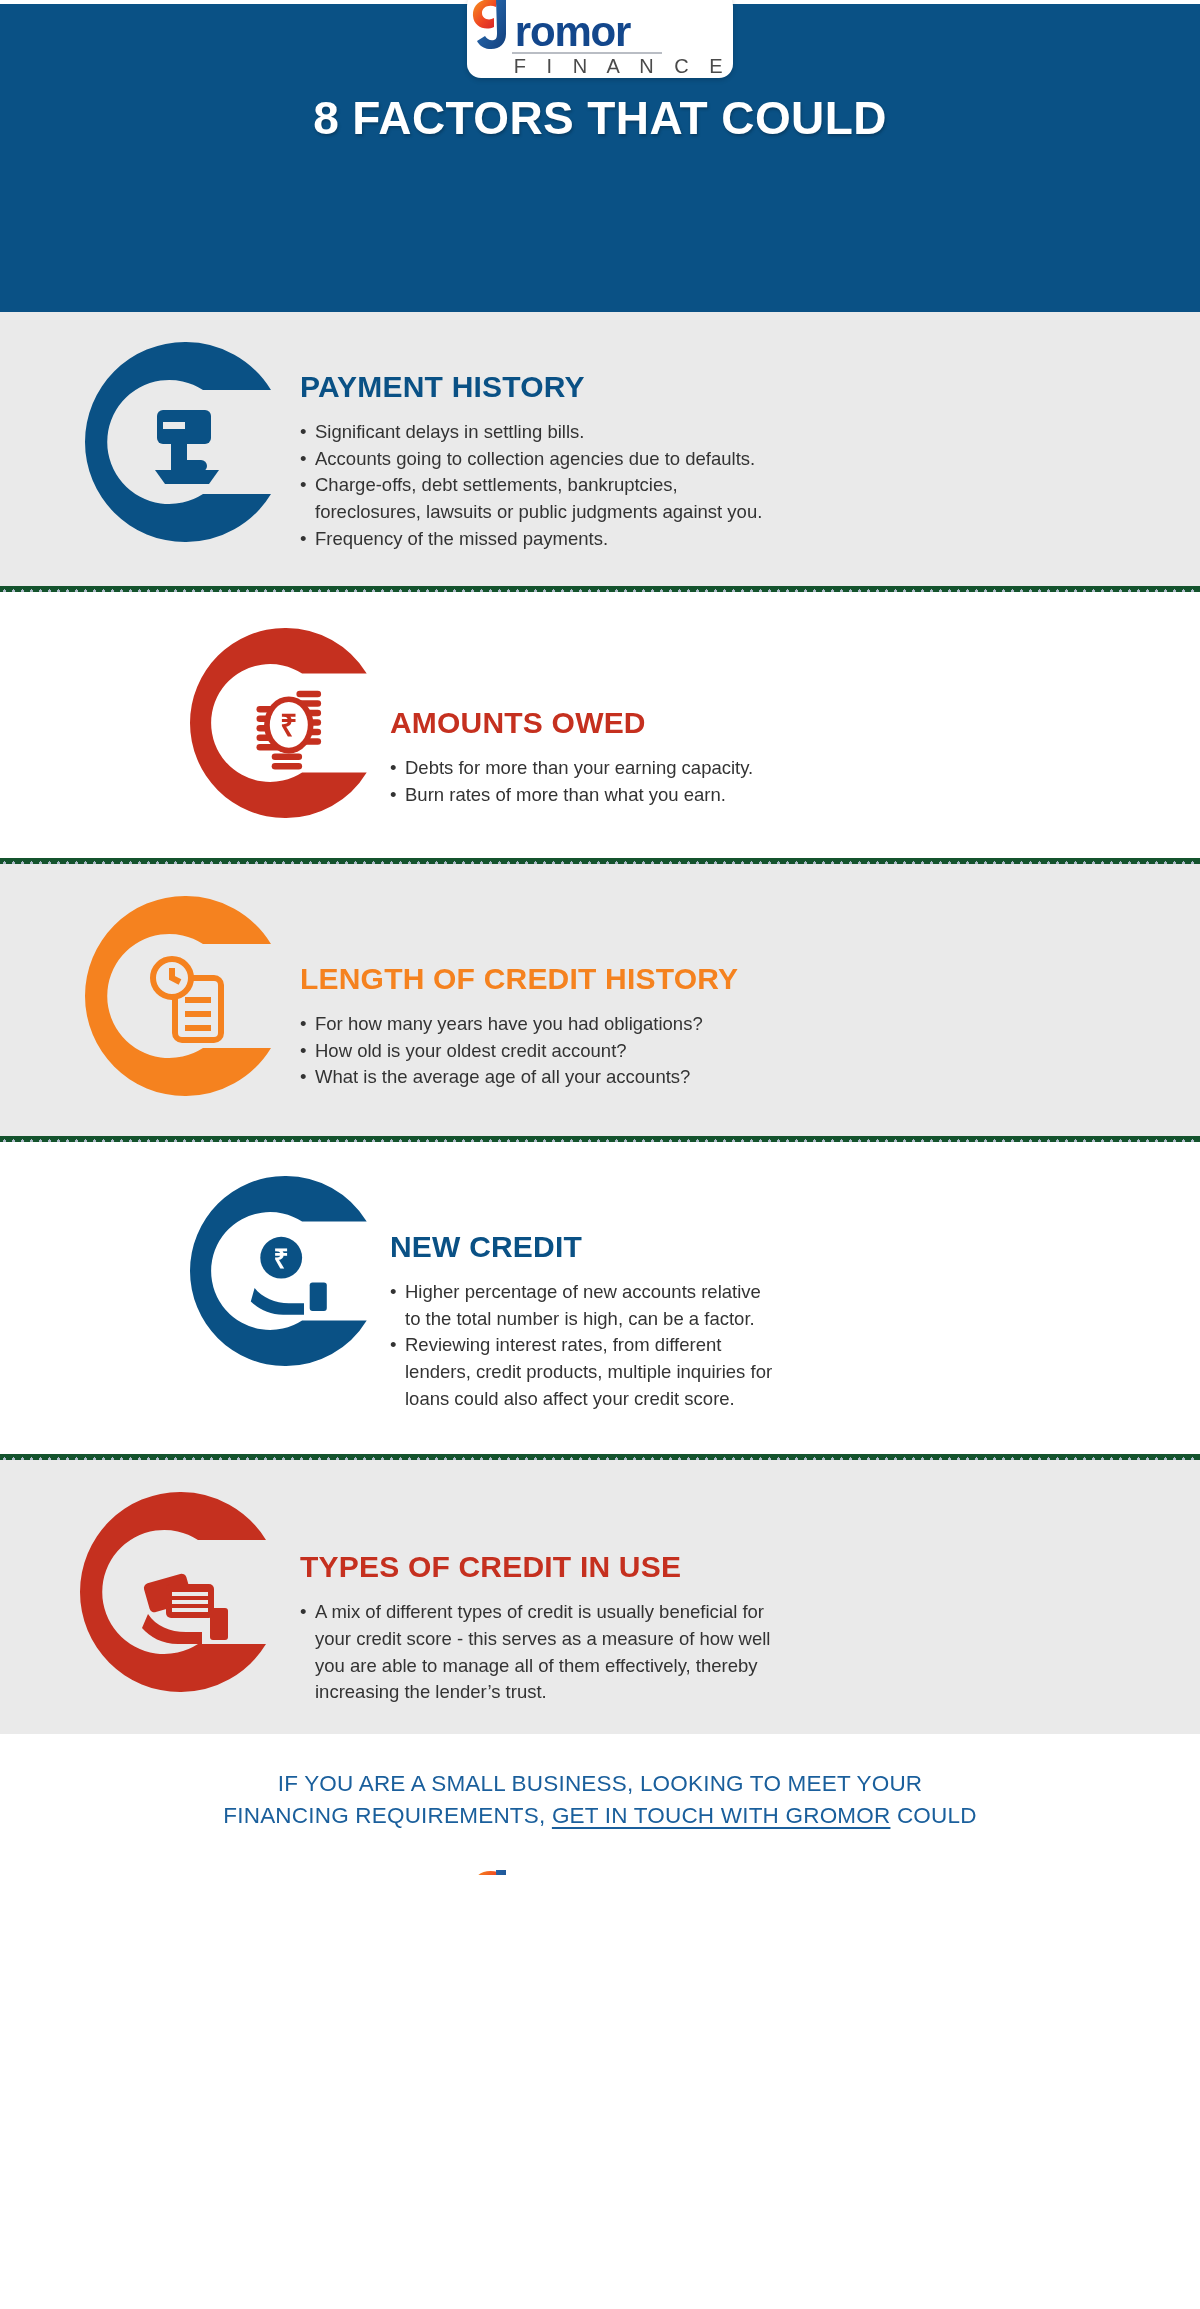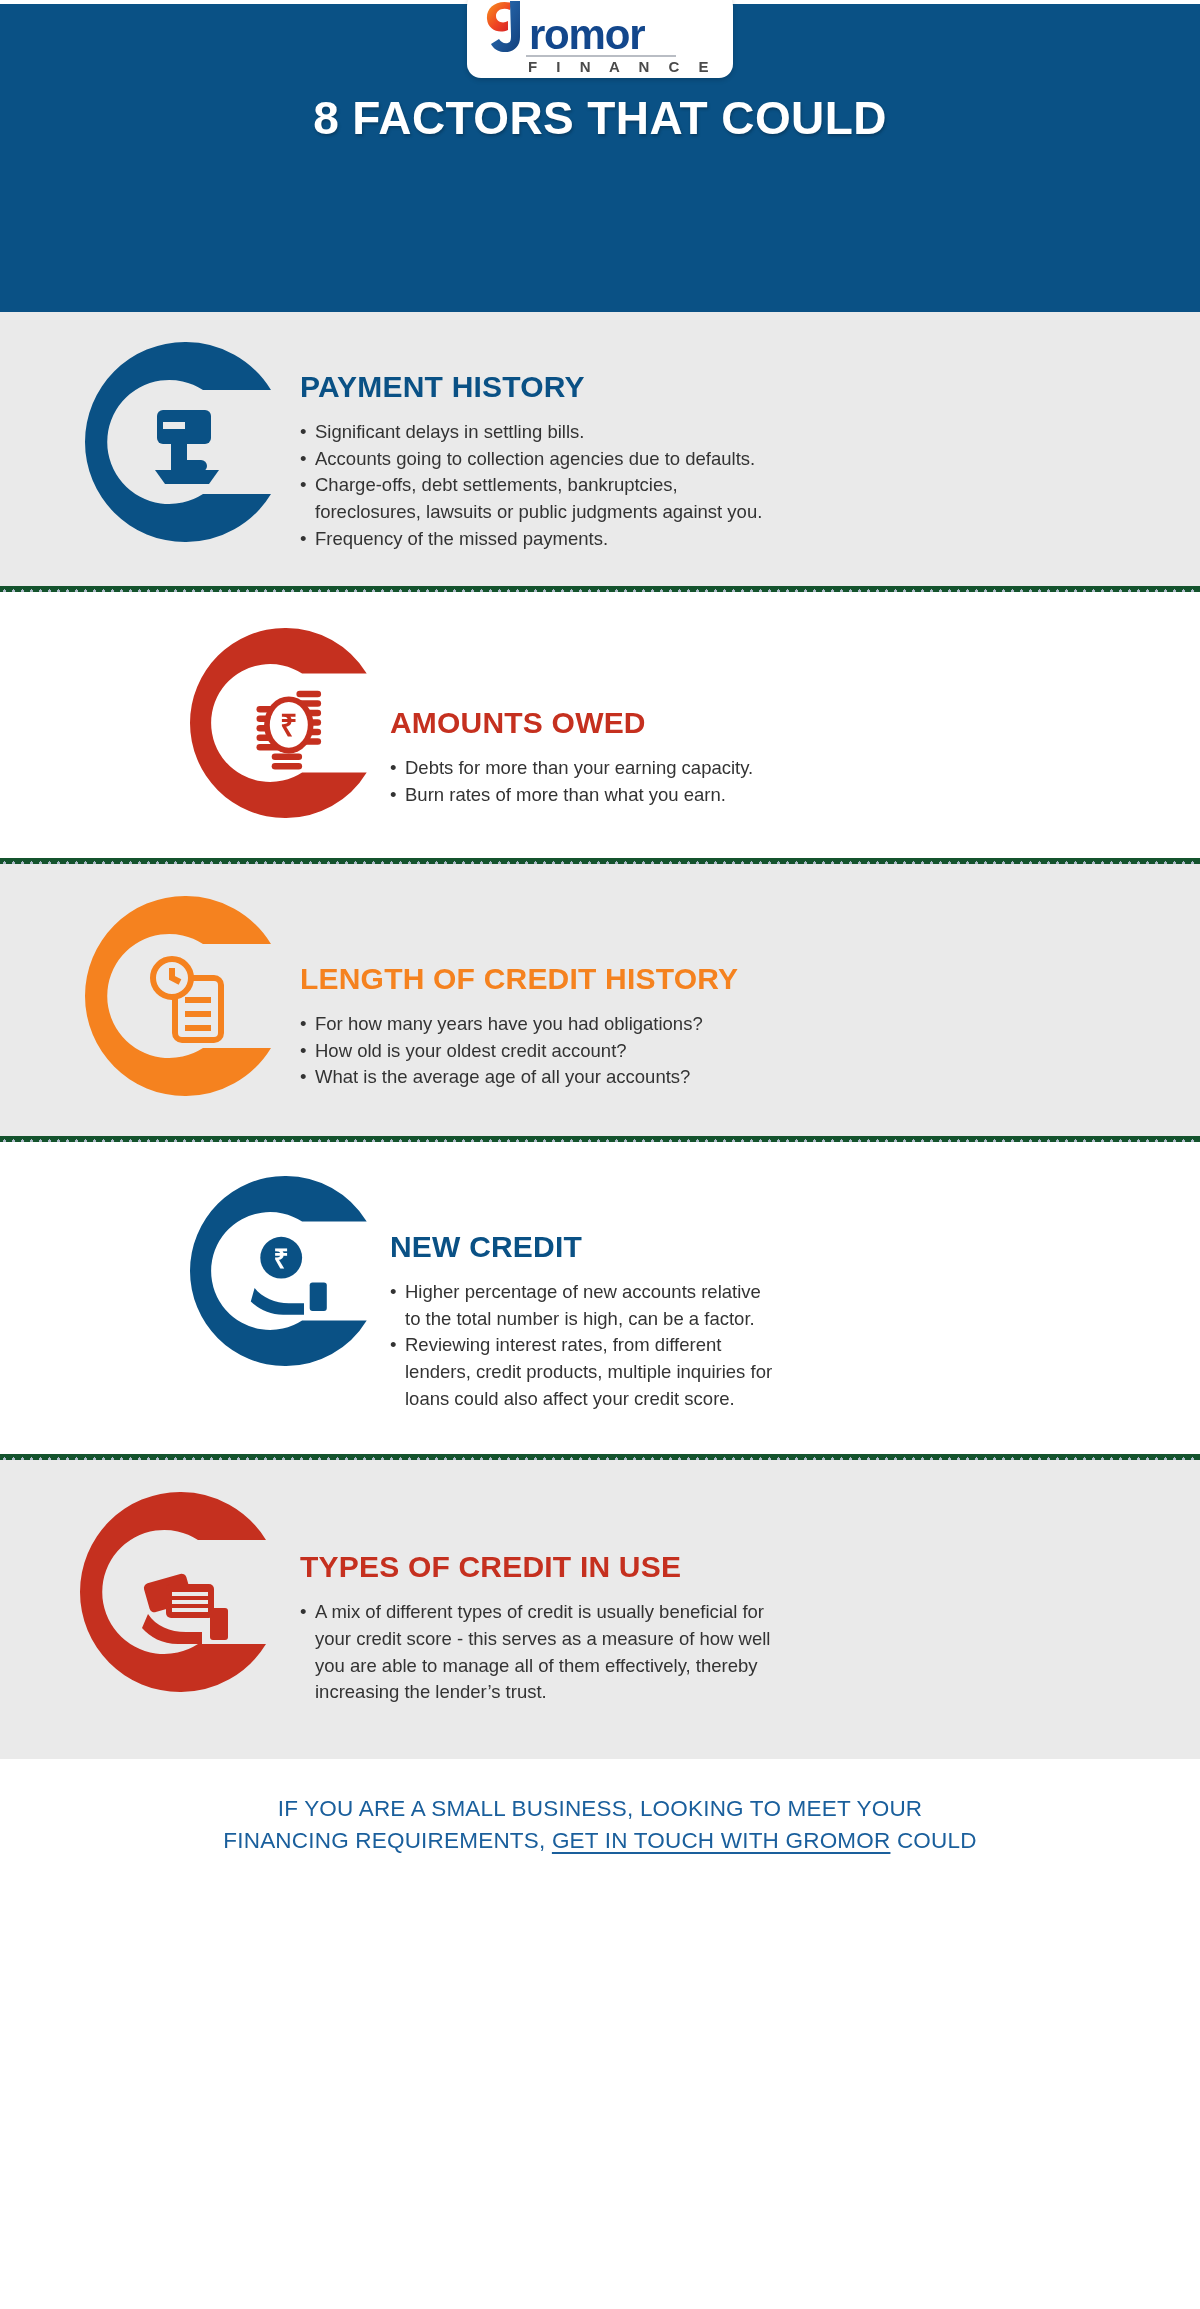--- a/index.html
+++ b/index.html
@@ -83,24 +83,24 @@
     position: relative;
     top: 3px;
   }
   .logo-rule {
     height: 2px;
     background: #b9bdc4;
     margin: 2px 0 2px 42px;
     width: 150px;
   }
   .logo-finance {
-    font-size: 15px;
+    font-size: 20px;
     letter-spacing: 7.5px;
     color: #4a4a4a;
-    font-weight: bold;
+    font-weight: normal;
     margin-left: 44px;
   }
 
   
   .section {
     position: relative;
     width: 1200px;
     display: flex;
     align-items: flex-start;
   }
@@ -164,21 +164,21 @@
   .sec2 .sec-body { padding: 78px 24px 0 0; }
 
   .sec3 { padding: 32px 0 40px 0; }
   .sec3 .circle-wrap { width: 300px; padding-left: 70px; }
   .sec3 .sec-body { padding: 66px 40px 0 0; }
 
   .sec4 { padding: 34px 0 42px 0; }
   .sec4 .circle-wrap { width: 390px; padding-left: 180px; }
   .sec4 .sec-body { padding: 54px 40px 0 0; }
 
-  .sec5 { padding: 32px 0 53px 0; justify-content: center; }
+  .sec5 { padding: 32px 0 28px 0; justify-content: center; }
   .sec5 .circle-wrap { width: 300px; padding-left: 60px; }
   .sec5 .sec-body { padding: 58px 40px 0 0; }
 
   
   .footer {
     background: #ffffff;
     text-align: center;
     padding: 34px 0 18px 0;
   }
   .cta {

